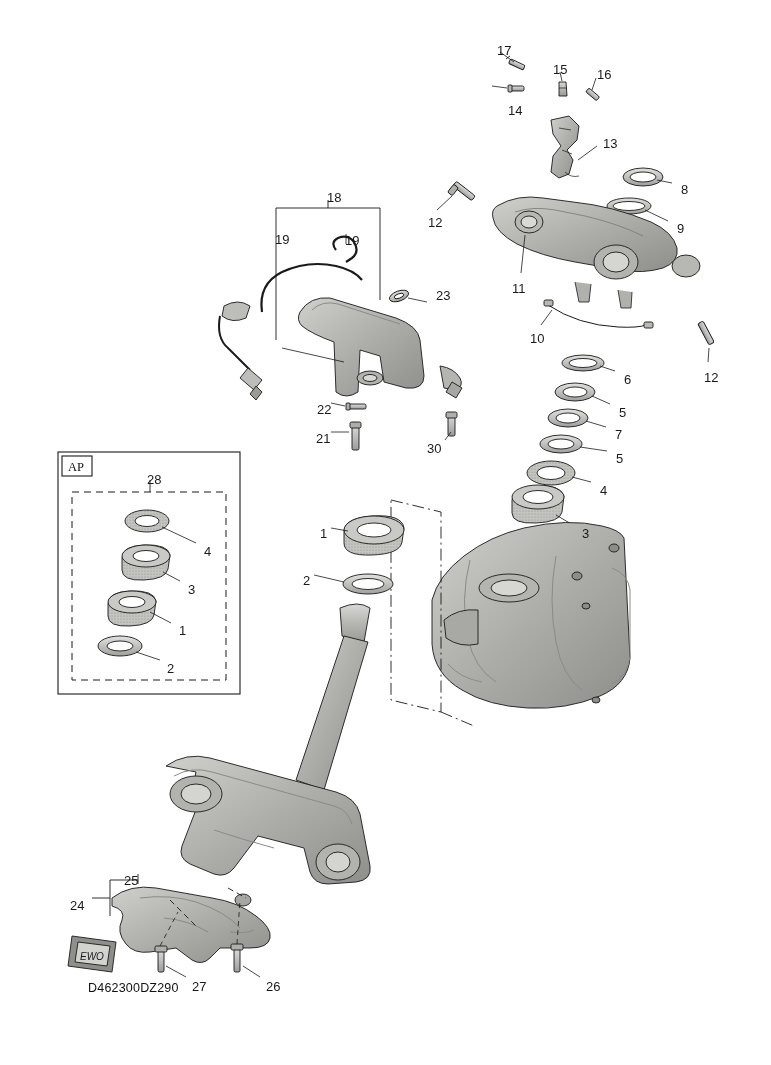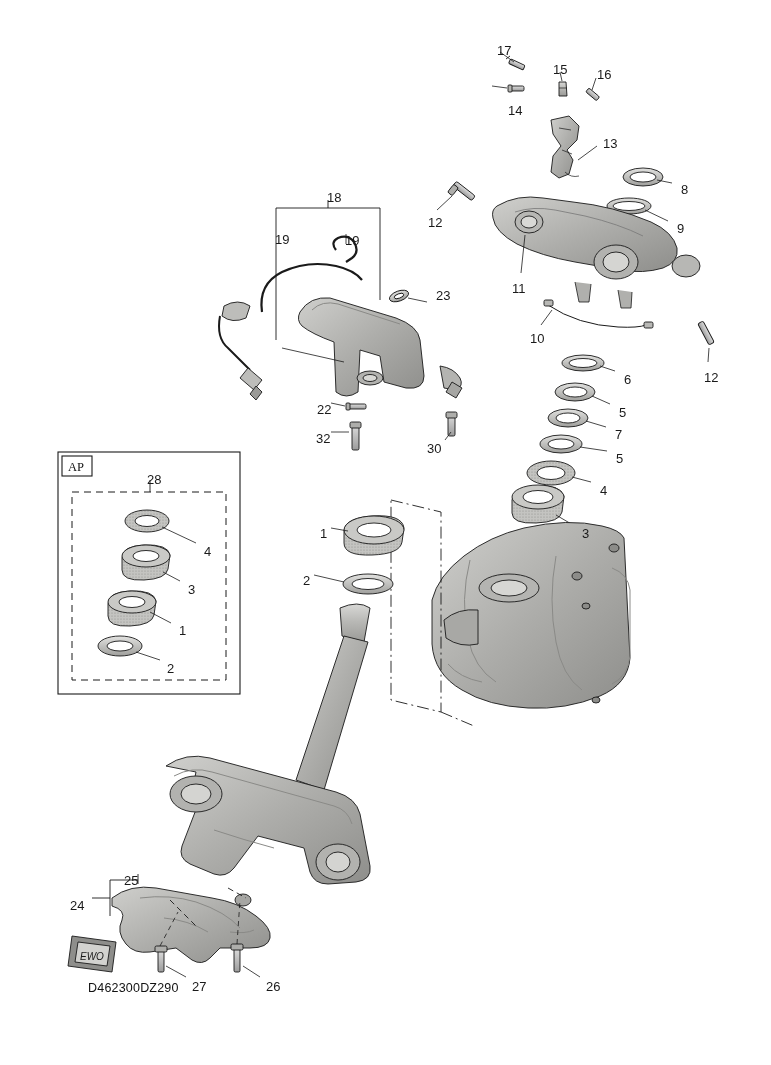--- a/index.html
+++ b/index.html
@@ -401,21 +401,21 @@
     <div class="callout" style="left: 275px; top: 233px;">19</div>
     <div class="callout" style="left: 345px; top: 234px;">19</div>
     <div class="callout" style="left: 512px; top: 282px;">11</div>
     <div class="callout" style="left: 436px; top: 289px;">23</div>
     <div class="callout" style="left: 530px; top: 332px;">10</div>
     <div class="callout" style="left: 704px; top: 371px;">12</div>
     <div class="callout" style="left: 624px; top: 373px;">6</div>
     <div class="callout" style="left: 317px; top: 403px; text-align: right;">22</div>
     <div class="callout" style="left: 619px; top: 406px;">5</div>
     <div class="callout" style="left: 615px; top: 428px;">7</div>
-    <div class="callout" style="left: 316px; top: 432px;">32</div>
+    <div class="callout" style="left: 316px; top: 432px;">21</div>
     <div class="callout" style="left: 616px; top: 452px;">5</div>
     <div class="callout" style="left: 427px; top: 442px;">30</div>
     <div class="callout" style="left: 600px; top: 484px;">4</div>
     <div class="callout" style="left: 147px; top: 473px;">28</div>
     <div class="callout" style="left: 320px; top: 527px;">1</div>
     <div class="callout" style="left: 582px; top: 527px;">3</div>
     <div class="callout" style="left: 204px; top: 545px;">4</div>
     <div class="callout" style="left: 303px; top: 574px;">2</div>
     <div class="callout" style="left: 188px; top: 583px;">3</div>
     <div class="callout" style="left: 179px; top: 624px;">1</div>

